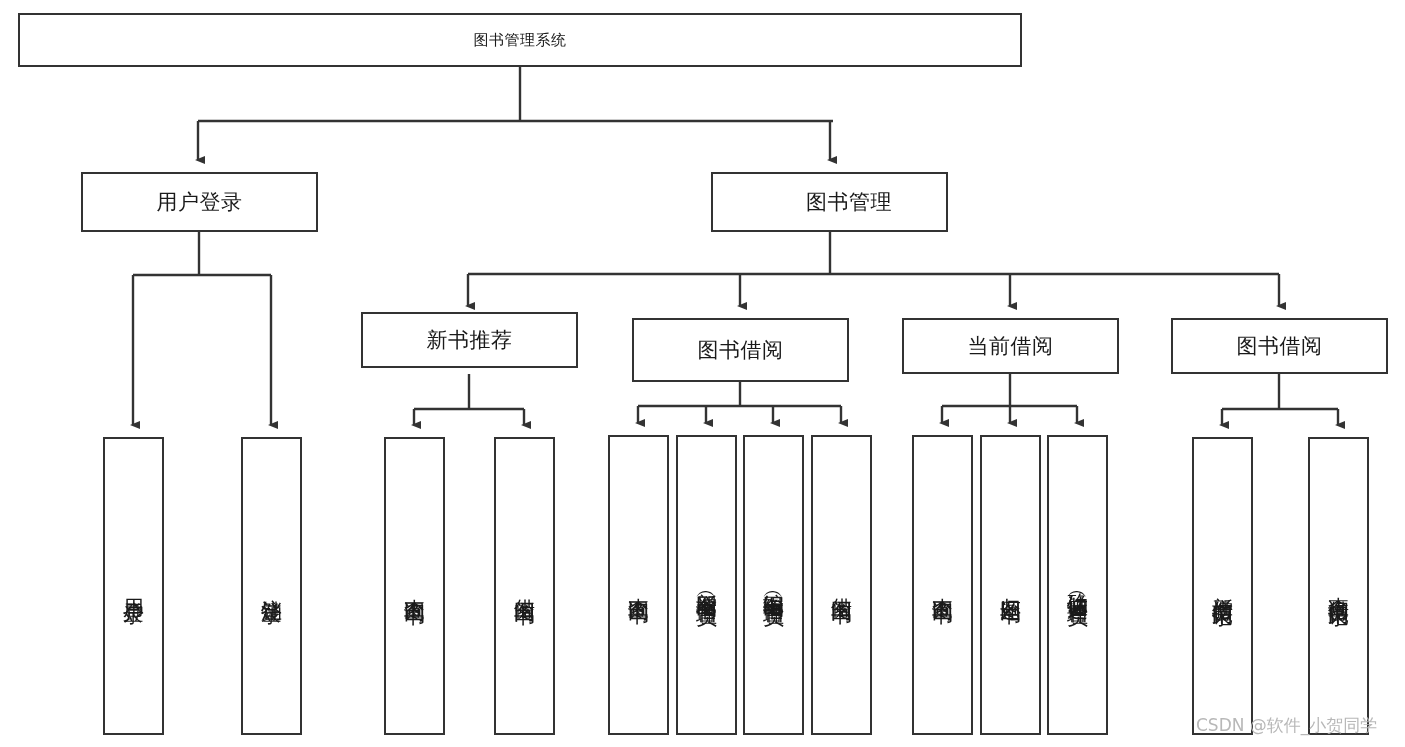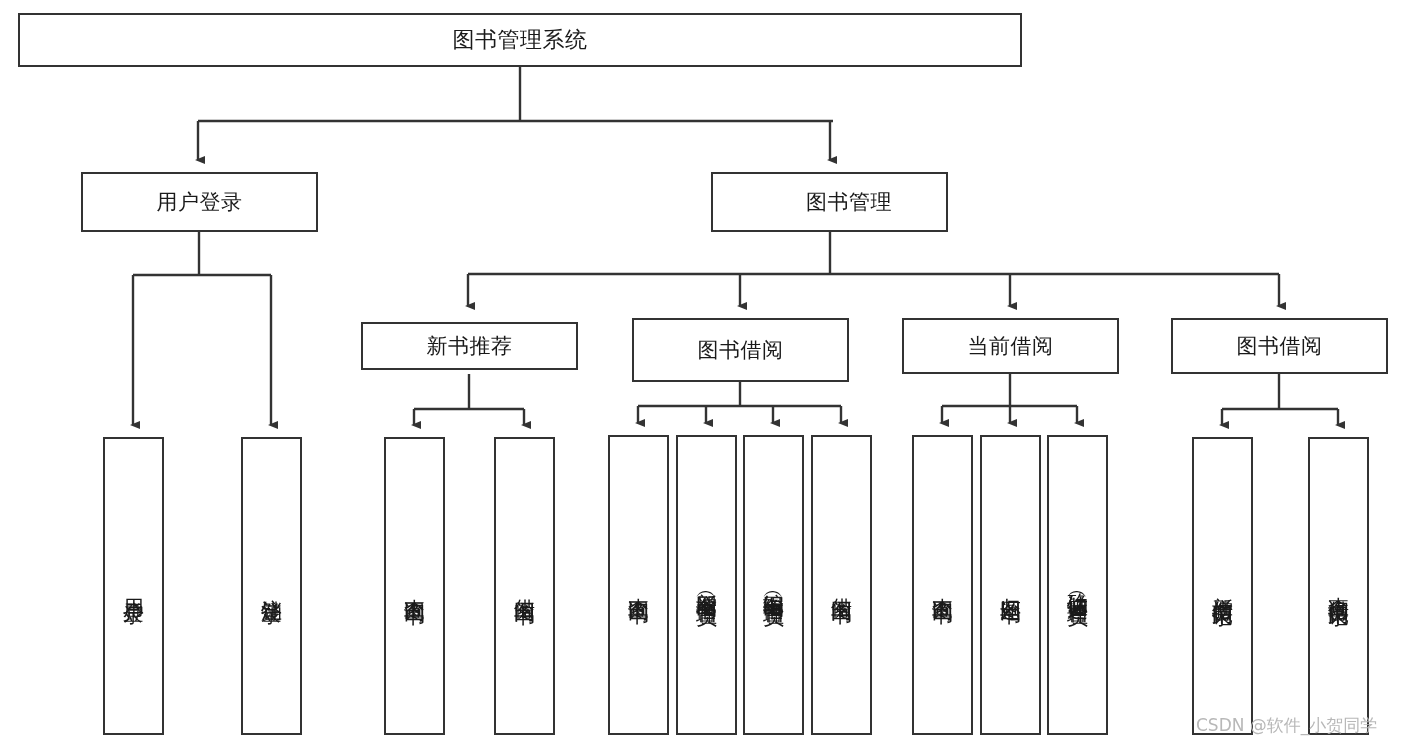--- a/index.html
+++ b/index.html
@@ -33,21 +33,21 @@
     display: flex;
     align-items: center;
     justify-content: center;
     color: #1a1a1a;
   }
   .node.horizontal {
     font-size: 21px;
     letter-spacing: 0.5px;
   }
   .node.root {
-    font-size: 22px;
+    font-size: 15px;
   }
   .node.vertical {
     writing-mode: vertical-rl;
     text-orientation: upright;
     font-size: 21px;
     letter-spacing: 2px;
     line-height: 1.05;
     padding: 4px 0;
     white-space: nowrap;
   }
@@ -125,21 +125,21 @@
     <span>图书管理系统</span>
   </div>
 
   <div class="node horizontal" style="left:81px; top:172px; width:237px; height:60px;">
     <span>用户登录</span>
   </div>
   <div class="node horizontal" style="left:711px; top:172px; width:237px; height:60px;padding-left:39px;">
     <span>图书管理</span>
   </div>
 
-  <div class="node horizontal" style="left:361px; top:322px; width:217px; height:48px;">
+  <div class="node horizontal" style="left:361px; top:312px; width:217px; height:56px;">
     <span>新书推荐</span>
   </div>
   <div class="node horizontal" style="left:632px; top:318px; width:217px; height:64px;">
     <span>图书借阅</span>
   </div>
   <div class="node horizontal" style="left:902px; top:318px; width:217px; height:56px;">
     <span>当前借阅</span>
   </div>
   <div class="node horizontal" style="left:1171px; top:318px; width:217px; height:56px;">
     <span>图书借阅</span>

